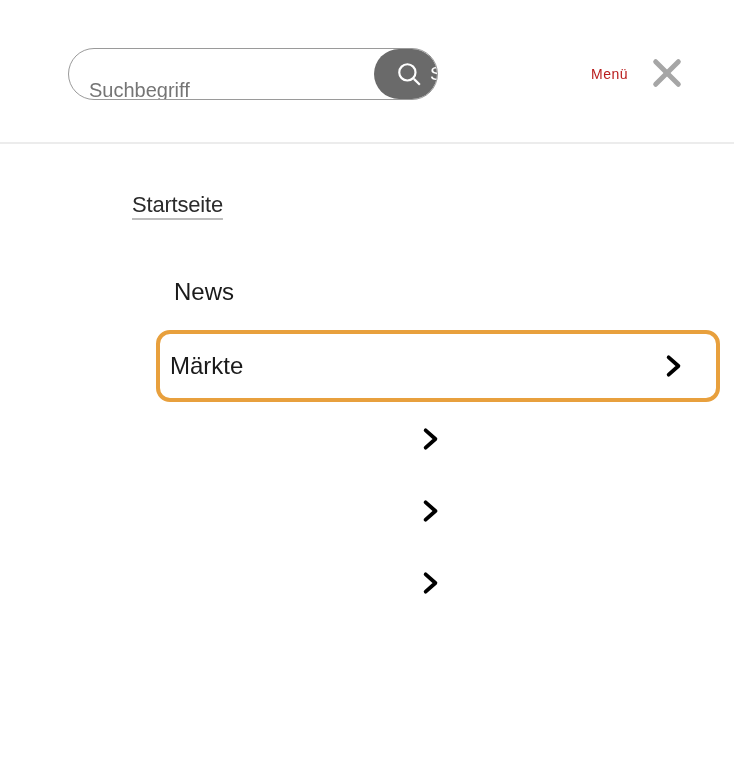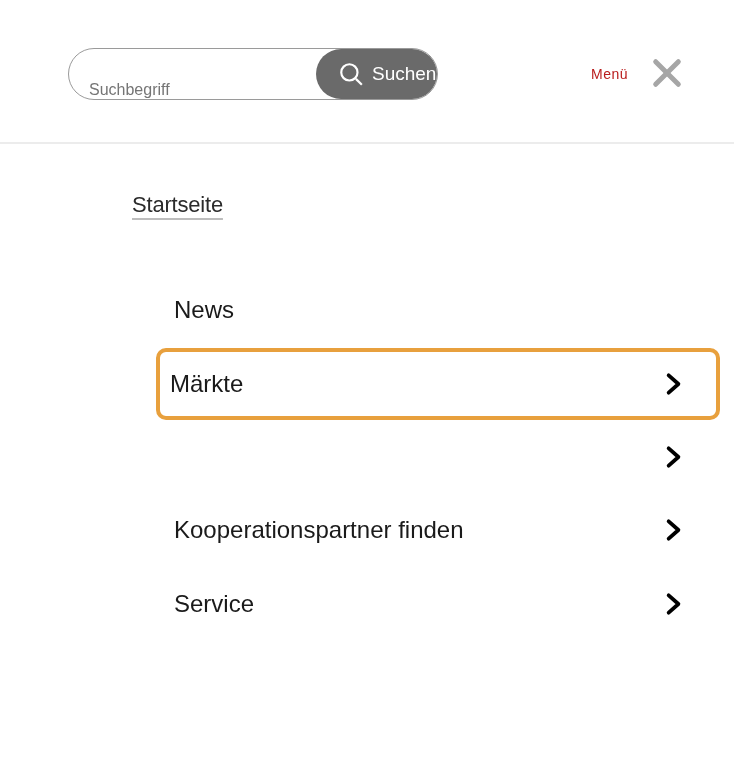--- a/index.html
+++ b/index.html
@@ -24,21 +24,21 @@
       border-radius: 26px;
       overflow: hidden;
       height: 52px;
       width: 370px;
     }
     .search-input {
       flex: 1;
       border: none;
       outline: none;
       padding: 0 20px;
-      font-size: 16px;
+      font-size: 20px;
       color: #ec4899;
       background: transparent;
       margin-top: 32px;
     }
     .search-input::placeholder {
       color: #757575;
     }
     .search-button {
       display: flex;
       align-items: center;
@@ -83,43 +83,42 @@
     .breadcrumb {
       font-size: 22px;
       color: #2b2b2b;
       letter-spacing: -0.2px;
       text-decoration: underline;
       text-decoration-color: #bdbdbd;
       text-underline-offset: 6px;
       text-decoration-thickness: 2px;
       cursor: pointer;
       display: inline-block;
-      margin-bottom: 54px;
+      margin-bottom: 36px;
     }
     .menu-list {
       list-style: none;
       padding-left: 38px;
     }
     .menu-item {
       display: flex;
       align-items: center;
-      justify-content: flex-end;
+      justify-content: center;
       padding: 18px 26px 18px 0;
       cursor: pointer;
       font-size: 24px;
       color: #1a1a1a;
       border: 4px solid transparent;
       border-radius: 14px;
       margin: 2px 0;
     }
     .menu-item.highlighted {
       border-color: #e8a03d;
       padding-left: 10px;
       margin-left: -14px;
-      border-radius: 10px;
     }
     .menu-item-label {
       flex: 1;
     }
     .chevron {
       width: 26px;
       height: 26px;
       flex-shrink: 0;
       margin-right: 4px;
     }
@@ -160,26 +159,24 @@
         <svg class="chevron" viewBox="0 0 24 24" fill="none" stroke="#000" stroke-width="3.5" stroke-linecap="round" stroke-linejoin="round">
           <polyline points="8 4 17 12 8 20"></polyline>
         </svg>
       </li>
       <li class="menu-item">
         <svg class="chevron" viewBox="0 0 24 24" fill="none" stroke="#000" stroke-width="3.5" stroke-linecap="round" stroke-linejoin="round">
           <polyline points="8 4 17 12 8 20"></polyline>
         </svg>
       </li>
       <li class="menu-item">
-        <span class="menu-item-label">Kooperationspartner finden</span>
         <svg class="chevron" viewBox="0 0 24 24" fill="none" stroke="#000" stroke-width="3.5" stroke-linecap="round" stroke-linejoin="round">
           <polyline points="8 4 17 12 8 20"></polyline>
         </svg>
       </li>
       <li class="menu-item">
-        <span class="menu-item-label">Service</span>
         <svg class="chevron" viewBox="0 0 24 24" fill="none" stroke="#000" stroke-width="3.5" stroke-linecap="round" stroke-linejoin="round">
           <polyline points="8 4 17 12 8 20"></polyline>
         </svg>
       </li>
       <li class="menu-item"></li>
     </ul>
 </nav>
 
 </body></html>

